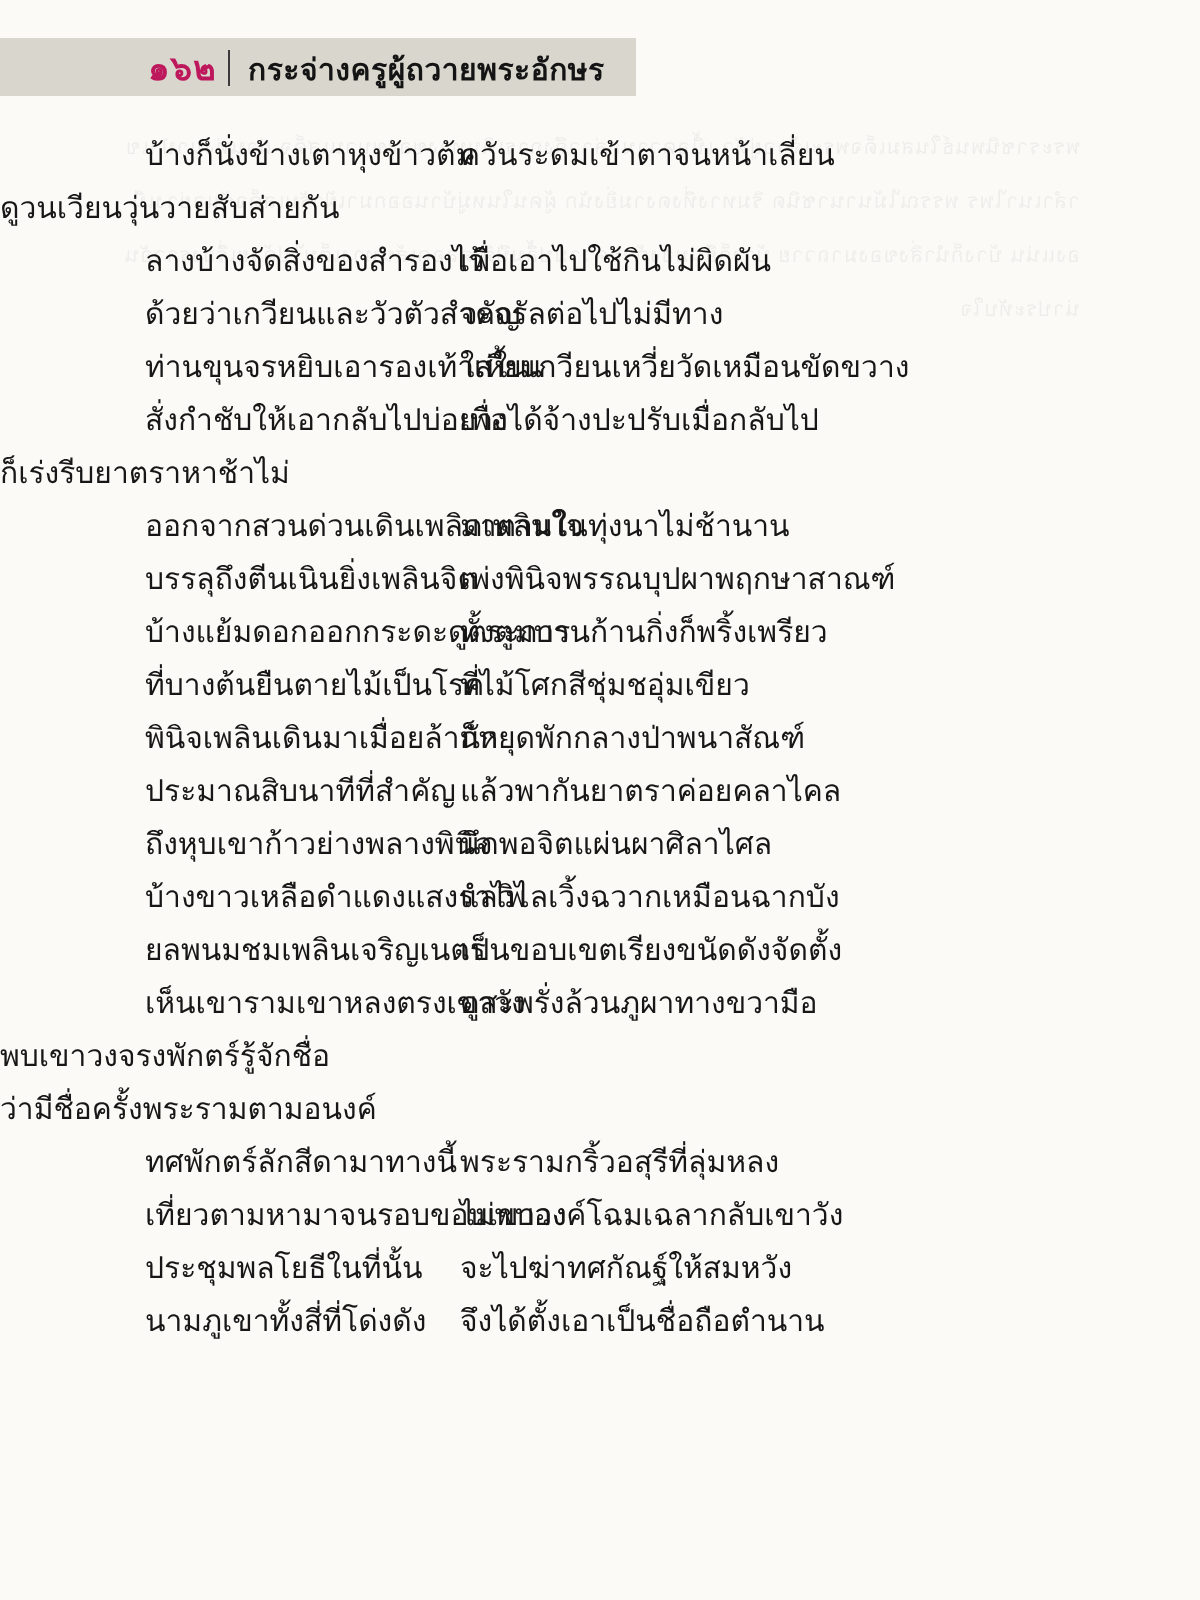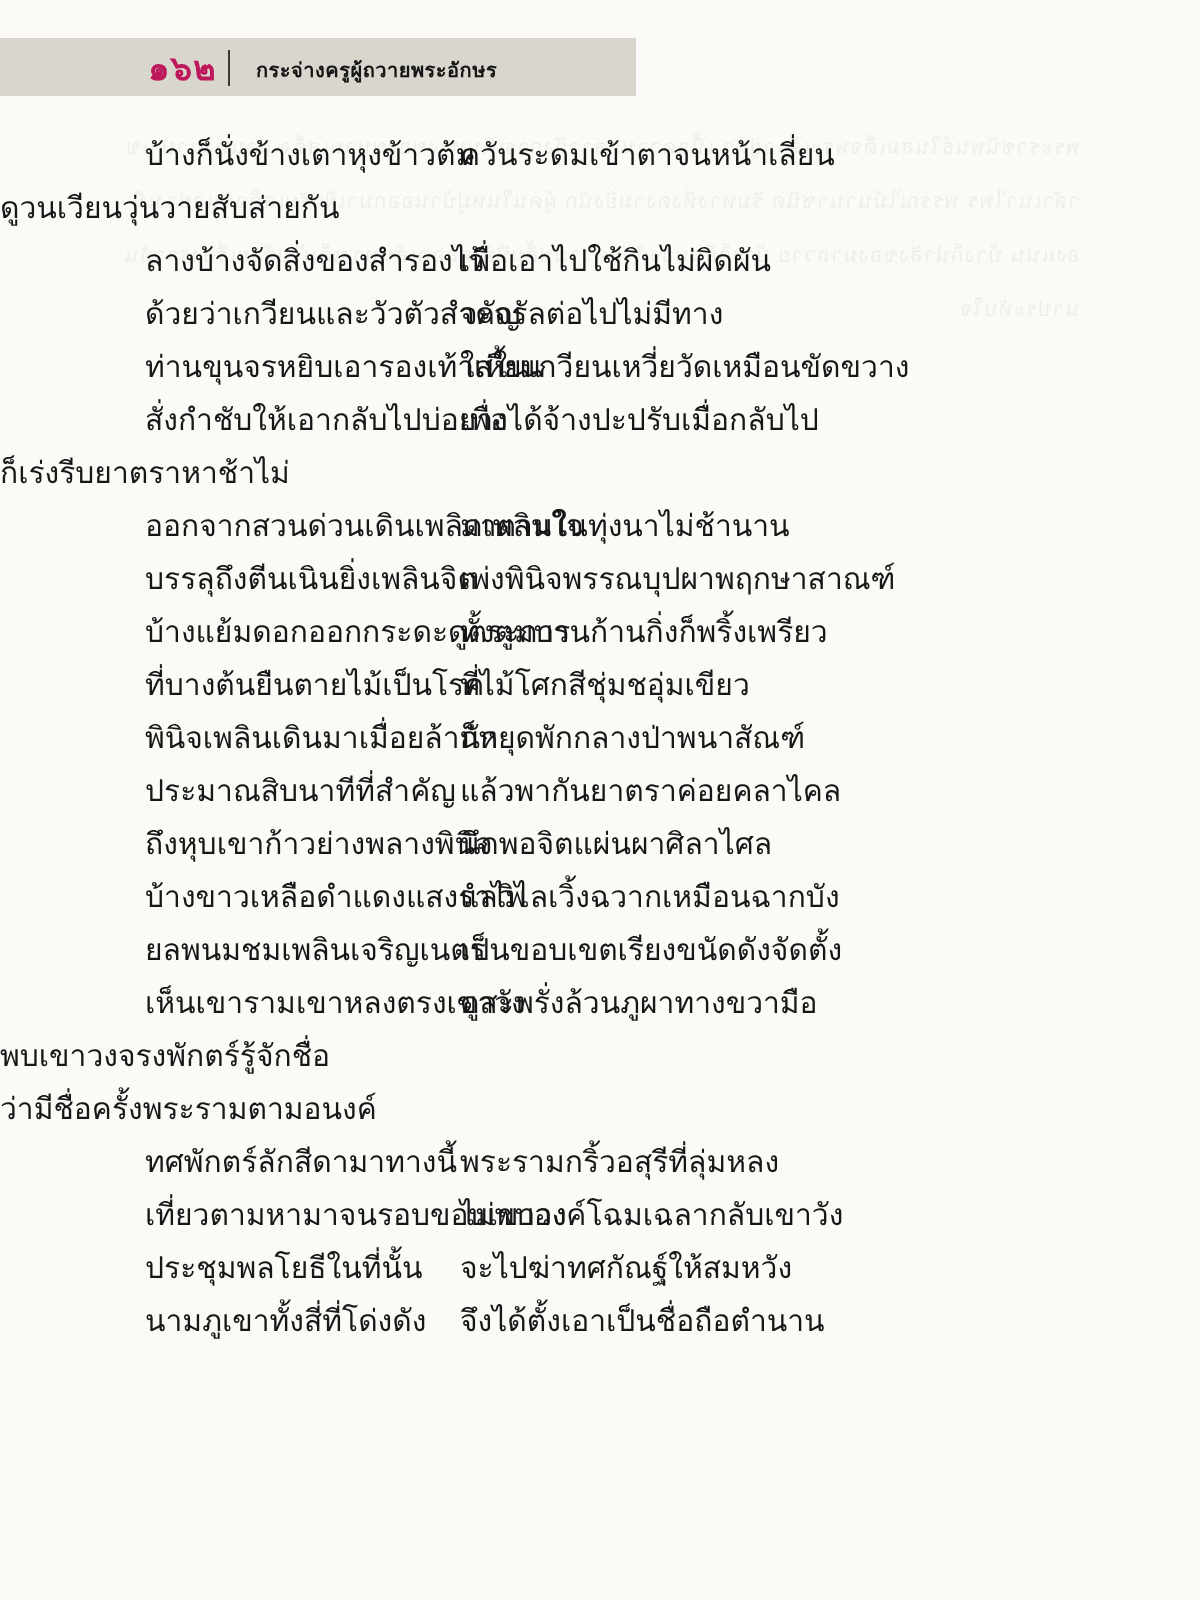--- a/index.html
+++ b/index.html
@@ -62,23 +62,23 @@
   .folio-rule {
     position: absolute;
     left: 228px;
     top: 50px;
     width: 2px;
     height: 36px;
     background: #3a3a3a;
   }
   .header-title {
     position: absolute;
-    left: 256px;
+    left: 248px;
     top: 52px;
-    font-size: 20px;
+    font-size: 30px;
     font-weight: bold;
     color: #141414;
     letter-spacing: 0.5px;
     line-height: 36px;
     white-space: nowrap;
   }
 
   
   .verse {
     position: absolute;

